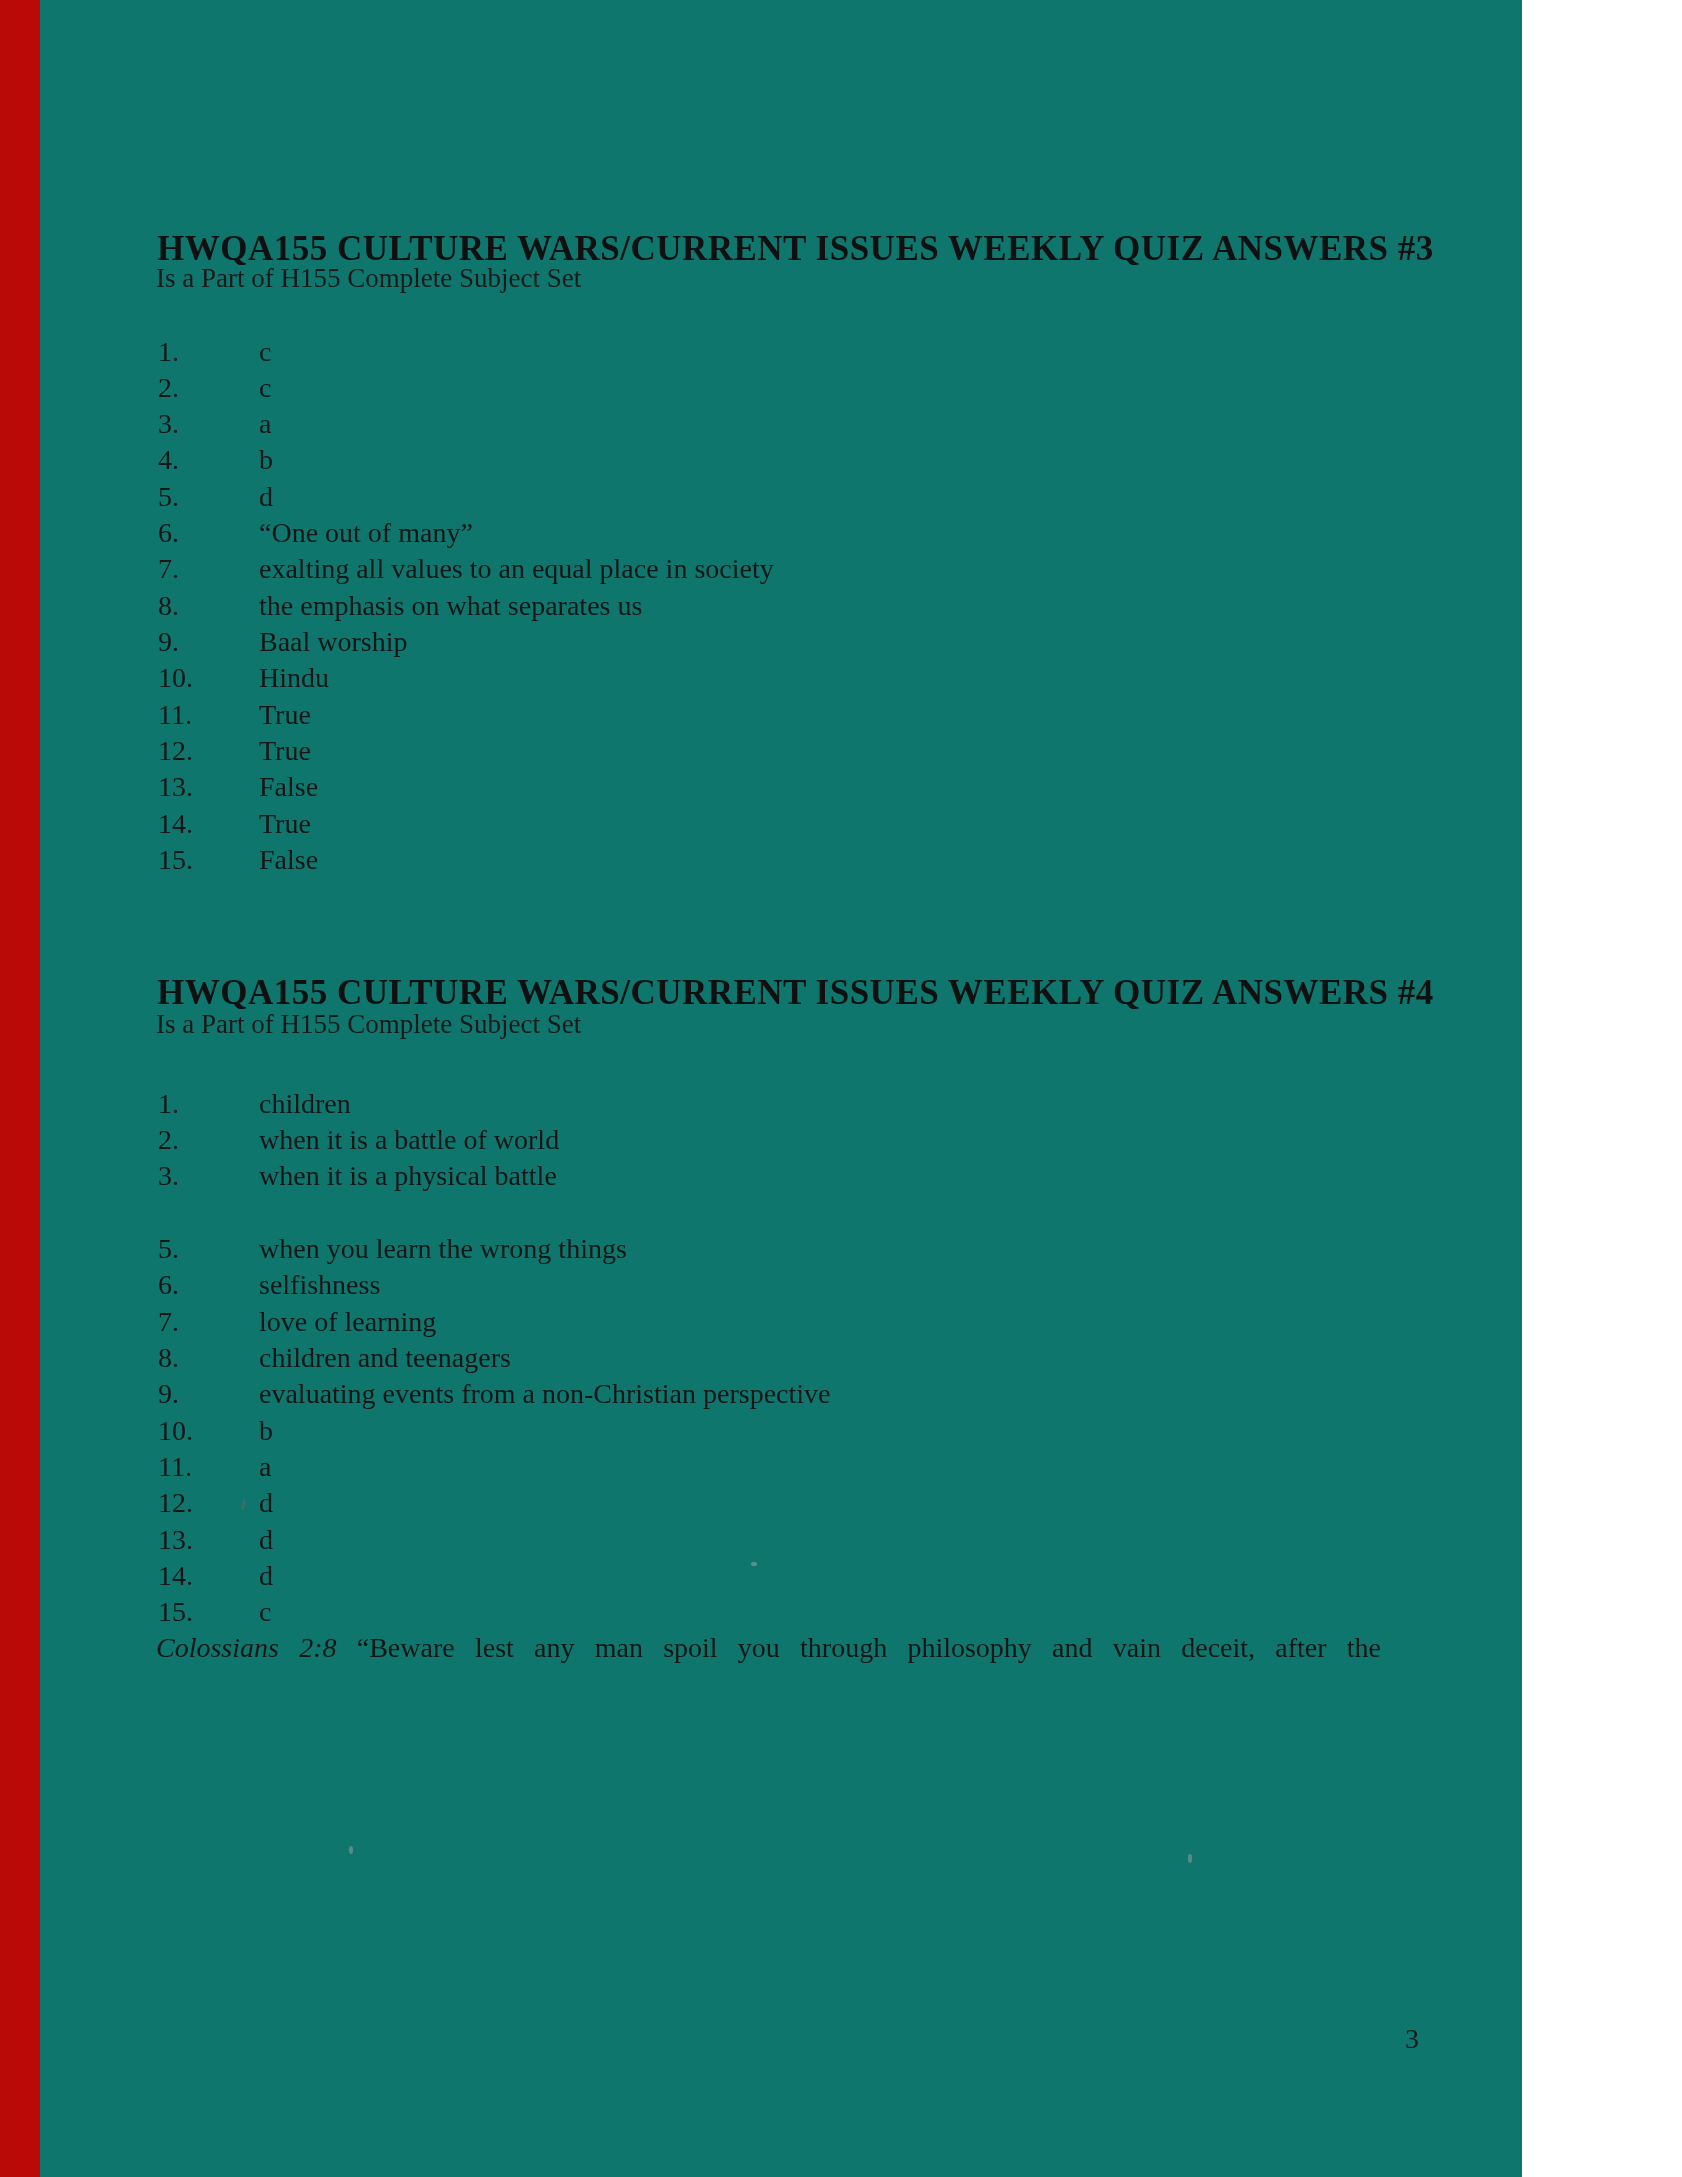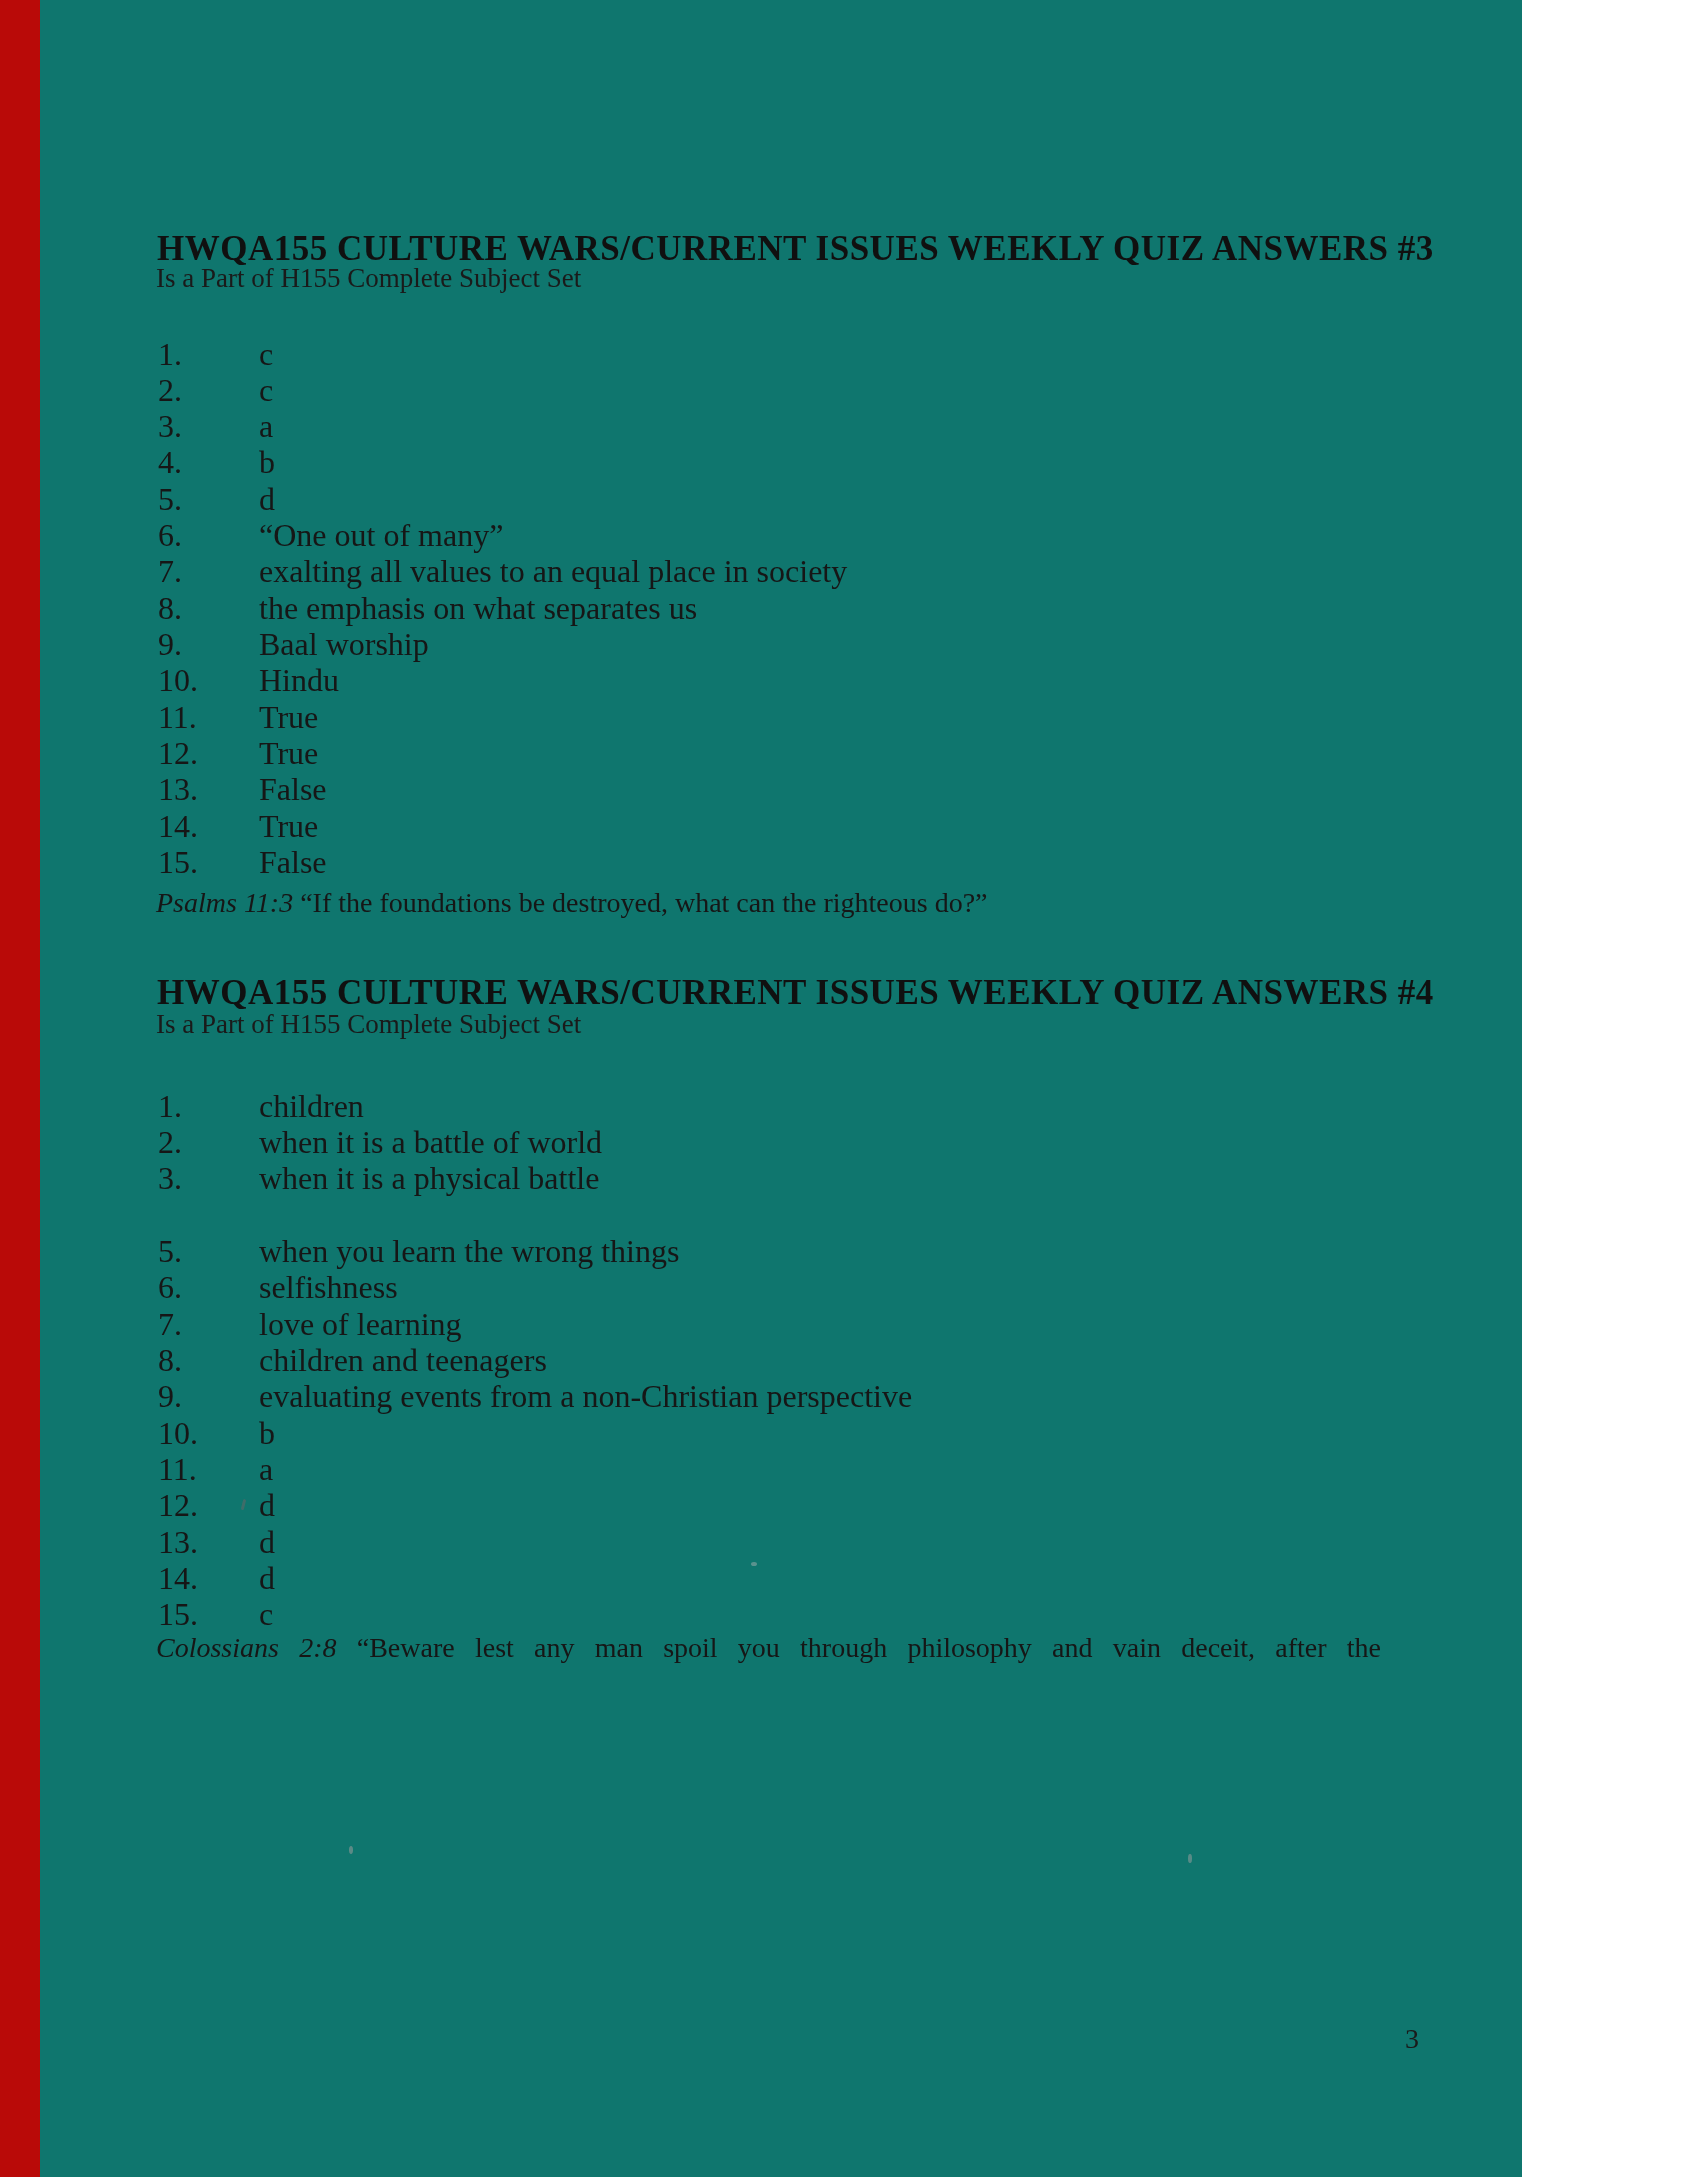--- a/index.html
+++ b/index.html
@@ -29,21 +29,21 @@
   .subtitle {
     position: absolute;
     left: 156px;
     font-size: 27px;
     color: #1a1a1a;
     white-space: nowrap;
   }
   .row {
     position: absolute;
     left: 158px;
-    font-size: 32px;
+    font-size: 28px;
     white-space: nowrap;
   }
   .num { display: inline-block; width: 101px; }
   .verse {
     position: absolute;
     left: 156px;
     font-size: 28px;
     white-space: nowrap;
   }
   .verse-ref { font-style: italic; }
@@ -96,21 +96,20 @@
   <div class="row" style="top:553px"><span class="num">7.</span><span class="ans">exalting all values to an equal place in society</span></div>
   <div class="row" style="top:590px"><span class="num">8.</span><span class="ans">the emphasis on what separates us</span></div>
   <div class="row" style="top:626px"><span class="num">9.</span><span class="ans">Baal worship</span></div>
   <div class="row" style="top:662px"><span class="num">10.</span><span class="ans">Hindu</span></div>
   <div class="row" style="top:699px"><span class="num">11.</span><span class="ans">True</span></div>
   <div class="row" style="top:735px"><span class="num">12.</span><span class="ans">True</span></div>
   <div class="row" style="top:771px"><span class="num">13.</span><span class="ans">False</span></div>
   <div class="row" style="top:808px"><span class="num">14.</span><span class="ans">True</span></div>
   <div class="row" style="top:844px"><span class="num">15.</span><span class="ans">False</span></div>
 
-  <div class="verse" style="top:887px"><span class="verse-ref">Psalms 11:3</span> <span class="verse-text">“If the foundations be destroyed, what can the righteous do?”</span></div>
 
   <div class="title" style="top:973px">HWQA155 CULTURE WARS/CURRENT ISSUES WEEKLY QUIZ ANSWERS #4</div>
   <div class="subtitle" style="top:1009px">Is a Part of H155 Complete Subject Set</div>
 
   <div class="row" style="top:1088px"><span class="num">1.</span><span class="ans">children</span></div>
   <div class="row" style="top:1124px"><span class="num">2.</span><span class="ans">when it is a battle of world</span></div>
   <div class="row" style="top:1160px"><span class="num">3.</span><span class="ans">when it is a physical battle</span></div>
   <div class="row" style="top:1233px"><span class="num">5.</span><span class="ans">when you learn the wrong things</span></div>
   <div class="row" style="top:1269px"><span class="num">6.</span><span class="ans">selfishness</span></div>
   <div class="row" style="top:1306px"><span class="num">7.</span><span class="ans">love of learning</span></div>

